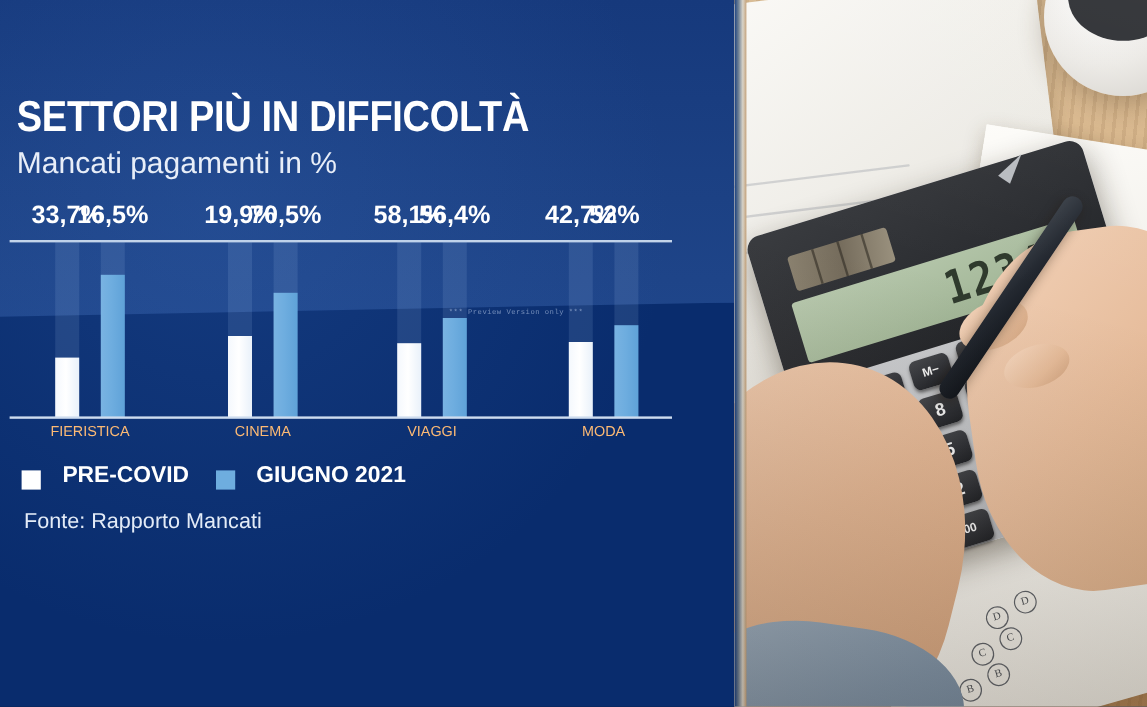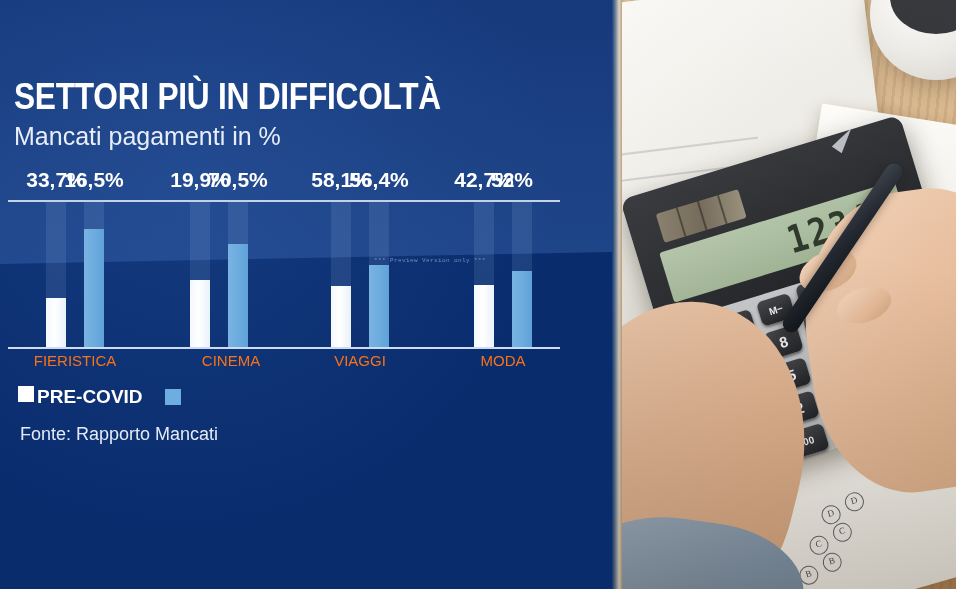--- a/index.html
+++ b/index.html
@@ -139,40 +139,40 @@
   .cats {
     position: absolute;
     left: 0;
     top: 352px;
     width: 580px;
     height: 26px;
   }
   .cat {
     position: absolute;
     top: 0;
-    font-size: 15px;
+    font-size: 12px;
     font-weight: 400;
-    color: #f97316;
+    color: #fdba74;
     white-space: nowrap;
     transform: translateX(-50%);
   }
 
   
   .legend {
     position: absolute;
     left: 18px;
     top: 386px;
     display: flex;
     align-items: center;
     gap: 22px;
   }
   .legend-item {
     display: flex;
-    align-items: flex-start;
-    gap: 3px;
+    align-items: flex-end;
+    gap: 18px;
   }
   .legend-swatch {
     width: 16px;
     height: 16px;
     flex: none;
   }
   .legend-swatch.pre { background: #ffffff; }
   .legend-swatch.giu { background: #6eaddf; }
   .legend-label {
     font-size: 19px;
@@ -470,32 +470,33 @@
         <div class="track" style="left: 484px;"></div>
         <div class="bar pre" style="left: 484px; height: 63px;"></div>
         <div class="track" style="left: 522px;"></div>
         <div class="bar giu" style="left: 522px; height: 77px;"></div>
       </div>
 
     <div class="axis-base"></div>
 
     <div class="cats">
         <div class="cat" style="left: 75px;">FIERISTICA</div>
-        <div class="cat" style="left: 231px;">CINEMA</div>
+        <div class="cat" style="left: 219px;">CINEMA</div>
         <div class="cat" style="left: 360px;">VIAGGI</div>
         <div class="cat" style="left: 503px;">MODA</div>
       </div>
 
     <div class="legend">
         <div class="legend-item">
           <span class="legend-swatch pre"></span>
           <span class="legend-label">PRE-COVID</span>
         </div>
         <div class="legend-item">
           <span class="legend-swatch giu"></span>
+          <span class="legend-label">GIUGNO 2021</span>
         </div>
       </div>
 
     <div class="source">Fonte: Rapporto Mancati</div>
 
     <div class="watermark">*** Preview Version only ***</div>
   </div>
 
   <div class="photo">
     <div class="desk"></div>

